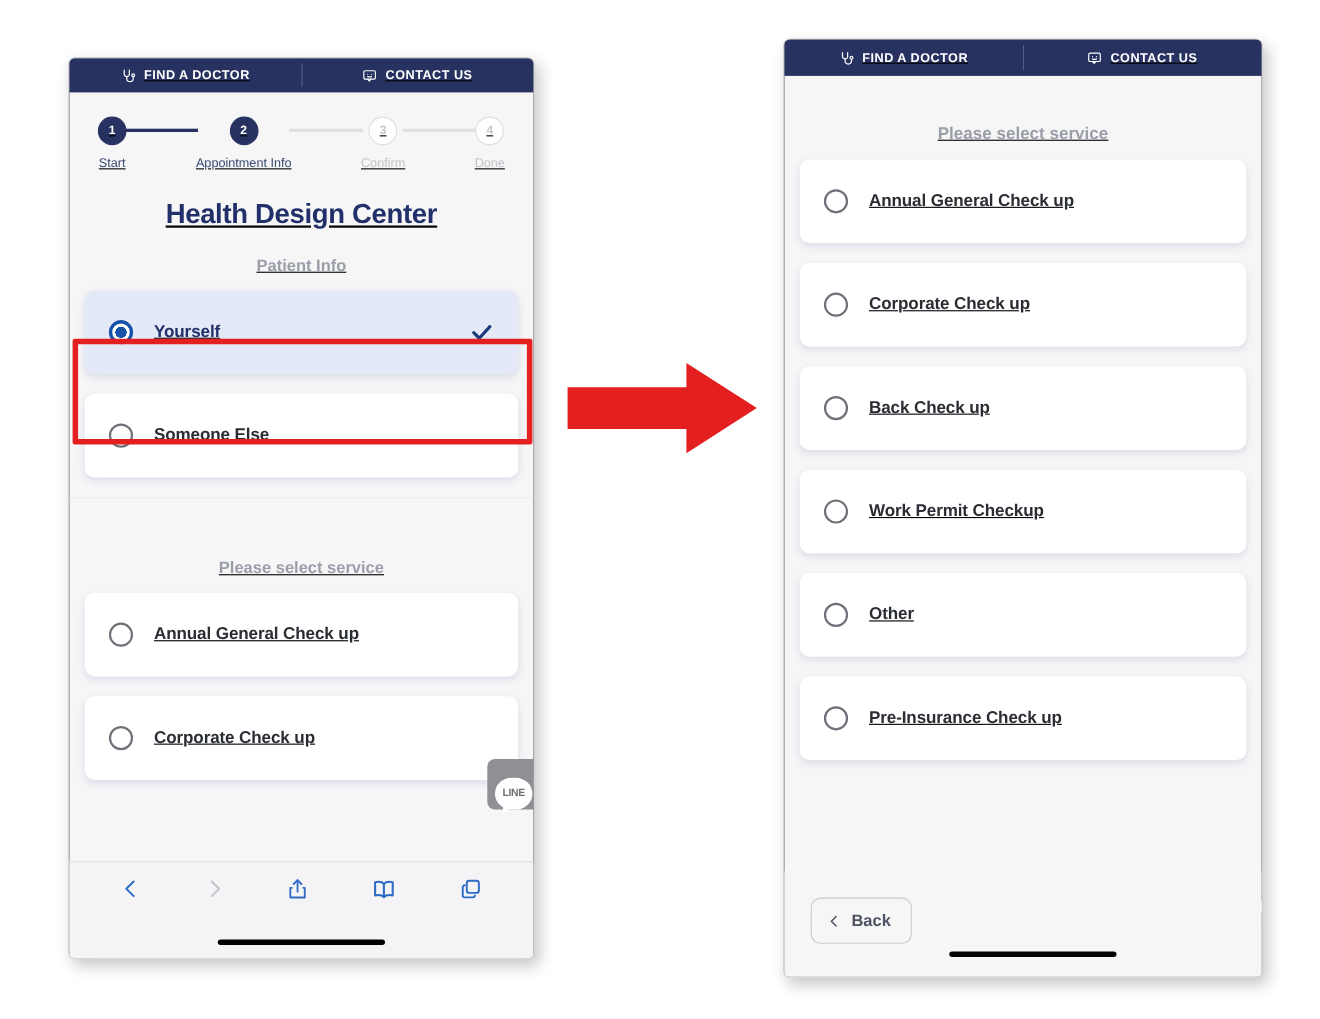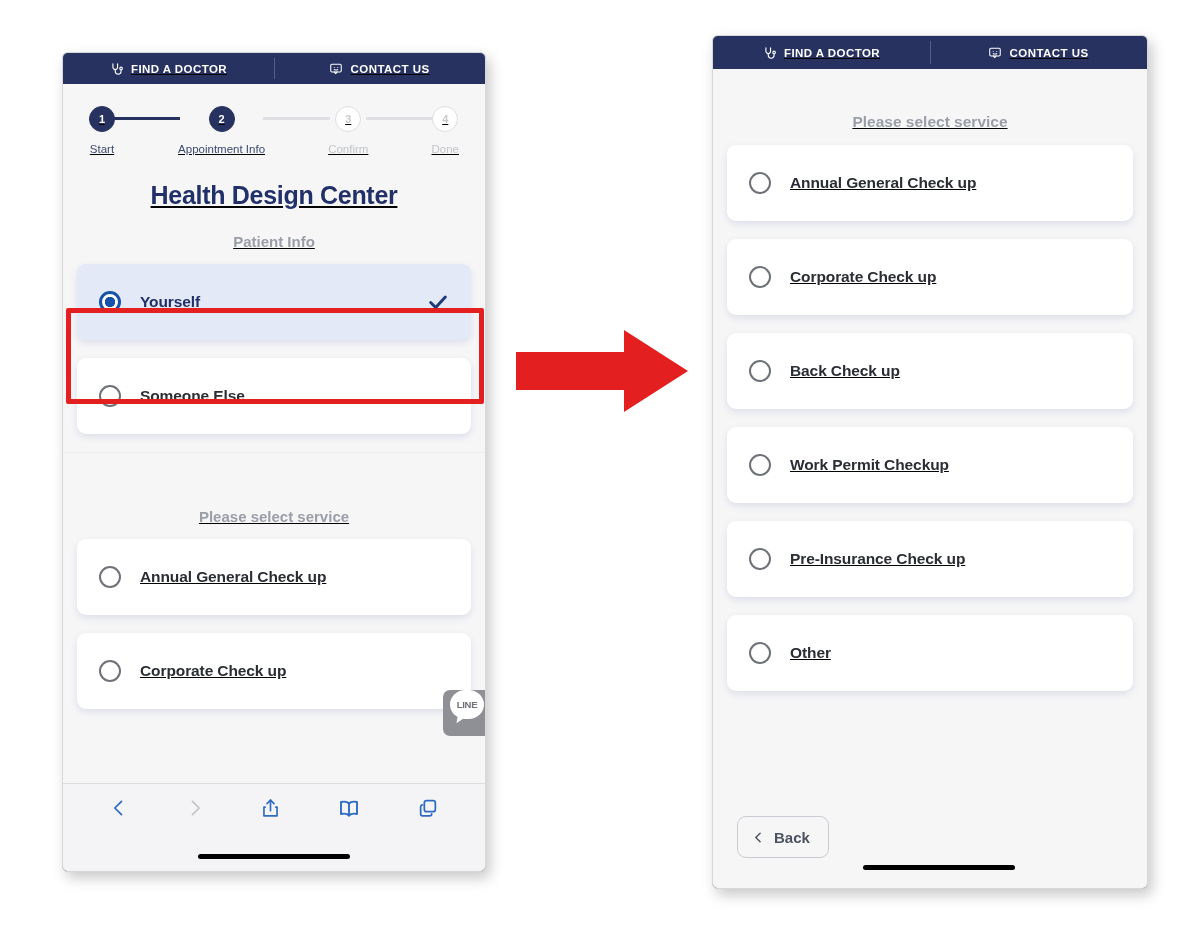--- a/index.html
+++ b/index.html
@@ -167,21 +167,21 @@
     bottom: 18px; width: 152px; height: 5.5px;
     background: #000000; border-radius: 3px;
   }
 
   
   .line-btn {
     position: absolute;
     width: 48px; height: 46px;
     background: #8f9095;
     border-radius: 7px 0 0 7px;
-    display: flex; align-items: flex-start; justify-content: center;
+    display: flex; align-items: flex-end; justify-content: center;
   }
   #line-left  { right: -6px; top: 637px; }
   #line-right { right: -8px; top: 757px; }
   .line-bubble {
     position: relative;
     width: 34px; height: 29px;
     background: #ffffff;
     border-radius: 50% / 55%;
     display: flex; align-items: center; justify-content: center;
   }
@@ -367,25 +367,25 @@
         <div class="opt-card">
           <div class="radio"></div>
           <div class="opt-text">Back Check up</div>
         </div>
         <div class="opt-card">
           <div class="radio"></div>
           <div class="opt-text">Work Permit Checkup</div>
         </div>
         <div class="opt-card">
           <div class="radio"></div>
+          <div class="opt-text">Other</div>
+        </div>
+        <div class="opt-card">
+          <div class="radio"></div>
           <div class="opt-text">Pre-Insurance Check up</div>
-        </div>
-        <div class="opt-card">
-          <div class="radio"></div>
-          <div class="opt-text">Other</div>
         </div>
       </div>
 
       <div class="line-btn" id="line-right">
         <div class="line-bubble">
           <span>LINE</span>
         </div>
       </div>
 
       <div class="footer-right">

